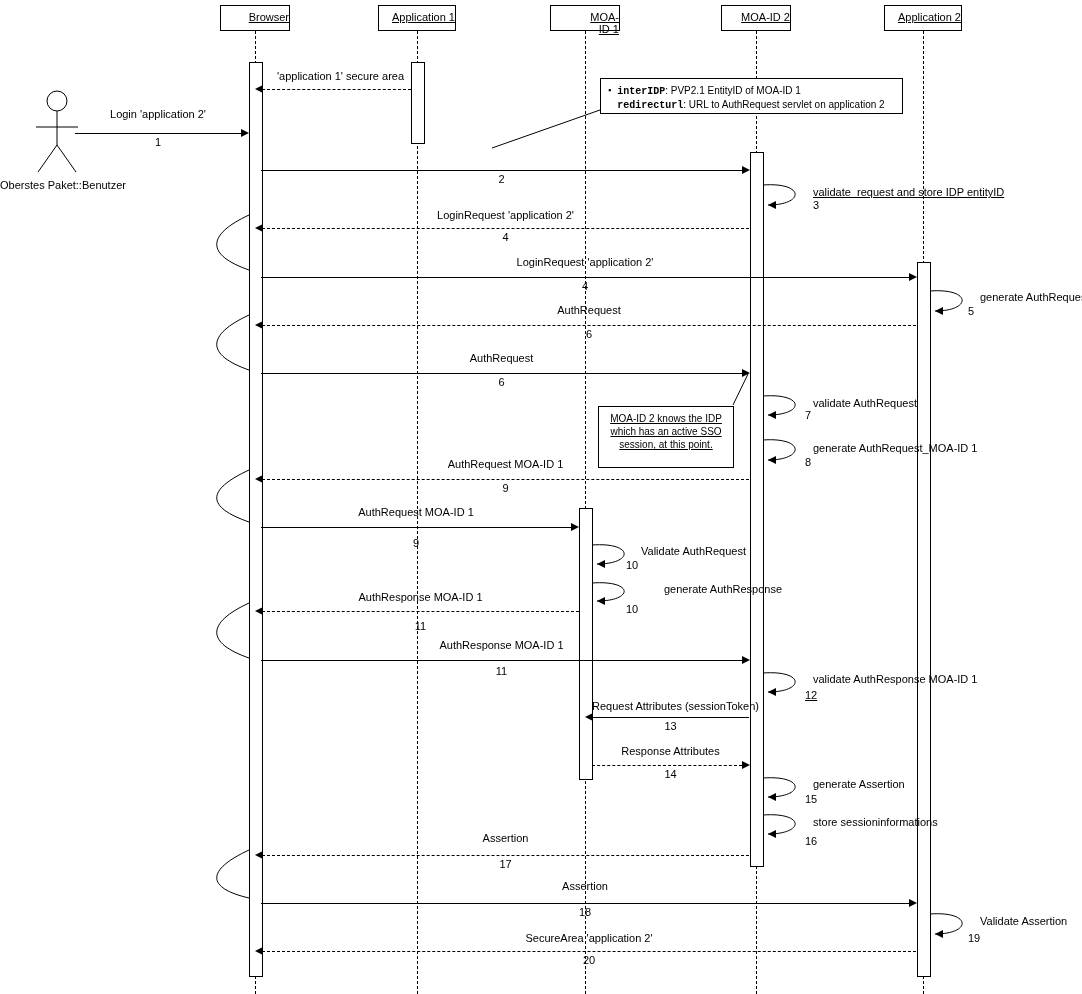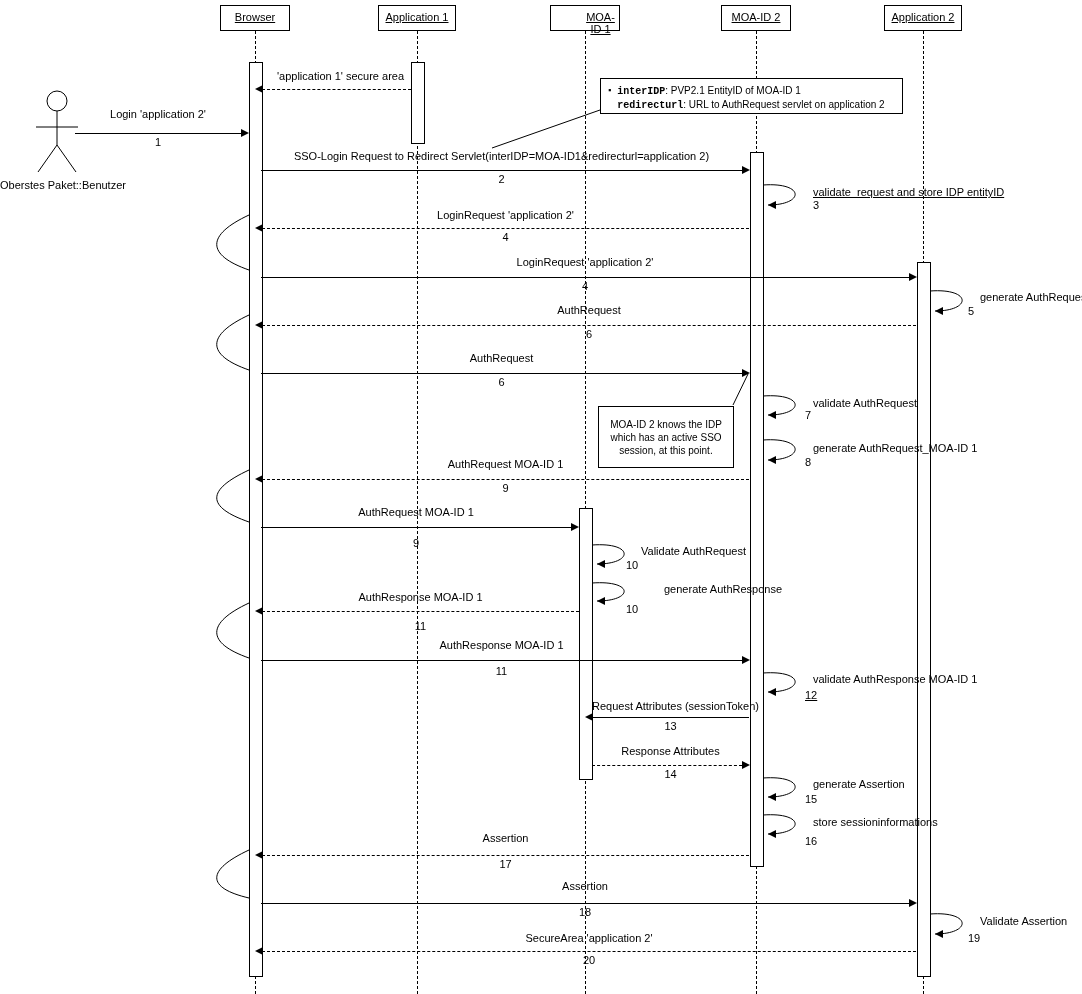--- a/index.html
+++ b/index.html
@@ -15,21 +15,21 @@
     position: relative;
     width: 1082px;
     height: 994px;
     overflow: hidden;
     background: #ffffff;
   }
   .lifeline-head {
     position: absolute;
     border: 1px solid #000;
     background: #fff;
-    text-align: center;
+    text-align: right;
     font-size: 11px;
     line-height: 12px;
     padding-top: 5px;
     box-sizing: border-box;
     height: 26px;
   }
   .lifeline-head span {
     text-decoration: underline;
   }
   .lifeline {
@@ -156,36 +156,35 @@
   <div class="note" style="left:600px; top:78px; width:303px; height:36px;">
     <div style="display:flex; gap:6px;">
       <span style="font-size:9px; line-height:13px;">▪</span>
       <div>
         <div><span class="mono">interIDP</span><span>: PVP2.1 EntityID of MOA-ID 1</span></div>
         <div><span class="mono">redirecturl</span><span>: URL to AuthRequest servlet on application 2</span></div>
       </div>
     </div>
   </div>
 
-  <div class="note center" style="left:598px; top:406px; width:136px; height:62px; display:flex; align-items:center; justify-content:center;">
+  <div class="note center" style="left:598px; top:406px; width:136px; height:62px; display:flex; justify-content:center;text-decoration:underline;">
     <span>MOA-ID 2 knows the IDP which has an active SSO session, at this point.</span>
   </div>
 
   <div class="msg-line dashed" style="left:262px; top:89px; width:149px;"></div>
   <div class="arrow-l" style="left:255px; top:85px;"></div>
   <div class="msg-label" style="left:266px; top:70px; width:149px;">'application 1' secure area</div>
 
   <div class="msg-line" style="left:75px; top:133px; width:166px;"></div>
   <div class="arrow-r" style="left:241px; top:129px;"></div>
   <div class="msg-label" style="left:75px; top:108px; width:166px;">Login 'application 2'</div>
   <div class="msg-num" style="left:75px; top:136px; width:166px;">1</div>
 
   <div class="msg-line" style="left:261px; top:170px; width:481px;"></div>
   <div class="arrow-r" style="left:742px; top:166px;"></div>
-  <div class="msg-label" style="left:261px; top:150px; width:481px;">SSO-Login Request to Redirect Servlet(interIDP=MOA-ID1&amp;redirecturl=application 2)</div>
   <div class="msg-num" style="left:261px; top:173px; width:481px;">2</div>
 
   <svg class="overlay" xmlns="http://www.w3.org/2000/svg">
     <path d="M763,185 C805,182 805,205 768,205" fill="none" stroke="#000" stroke-width="1"></path>
     <polygon points="768,205 776,201 776,209" fill="#000"></polygon>
   </svg>
   <div class="self-label" style="left:813px; top:186px;text-decoration:underline;">validate_request and store IDP entityID</div>
   <div class="msg-num" style="left:813px; top:199px;">3</div>
 
   <div class="msg-line dashed" style="left:262px; top:228px; width:487px;"></div>

